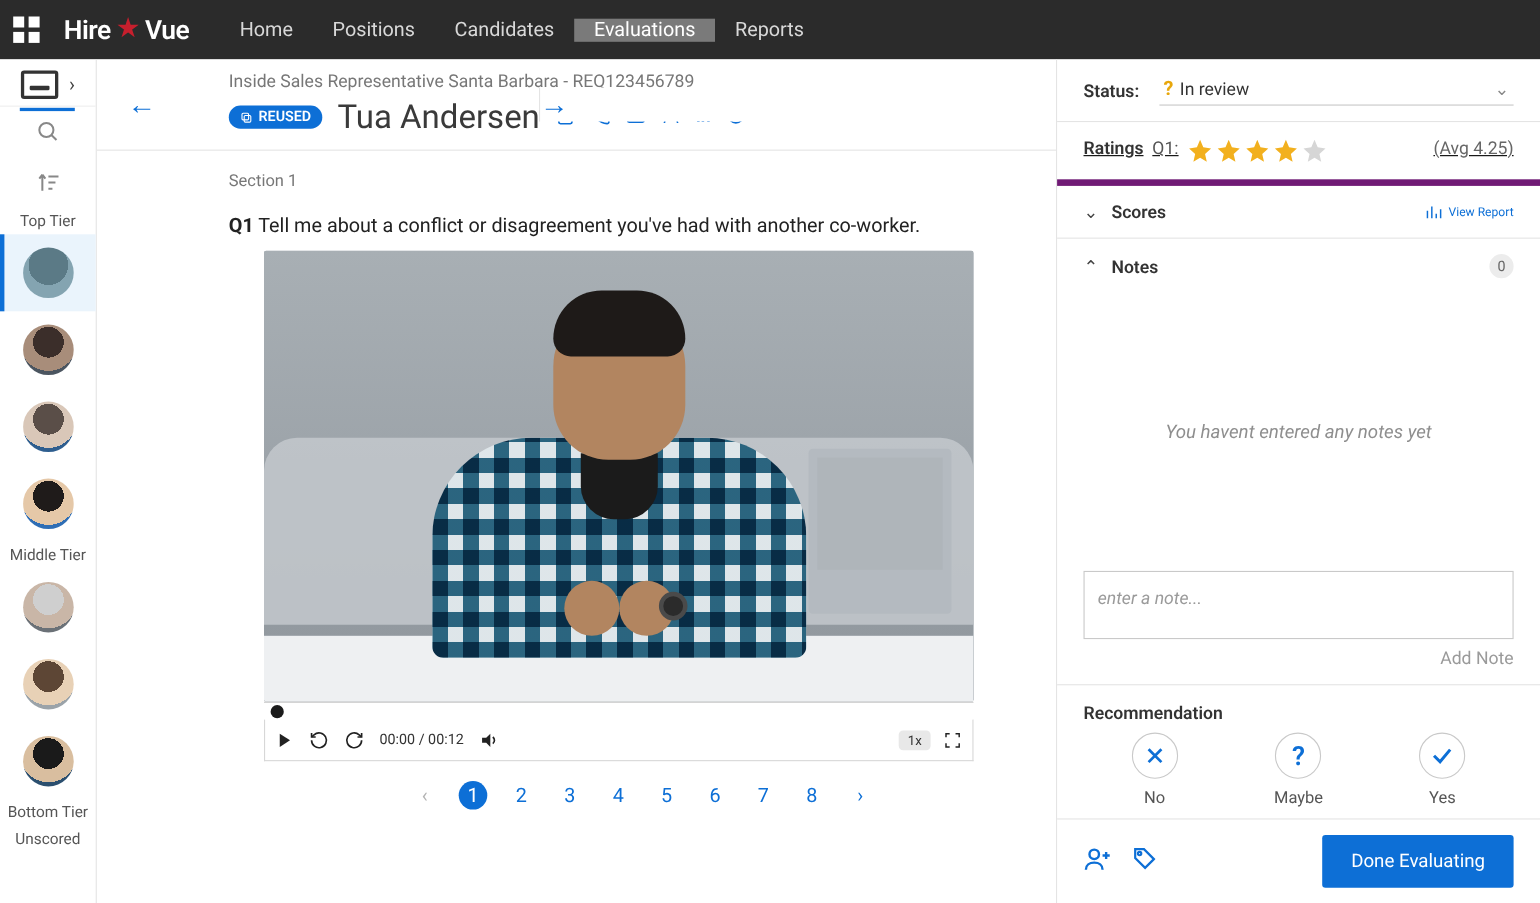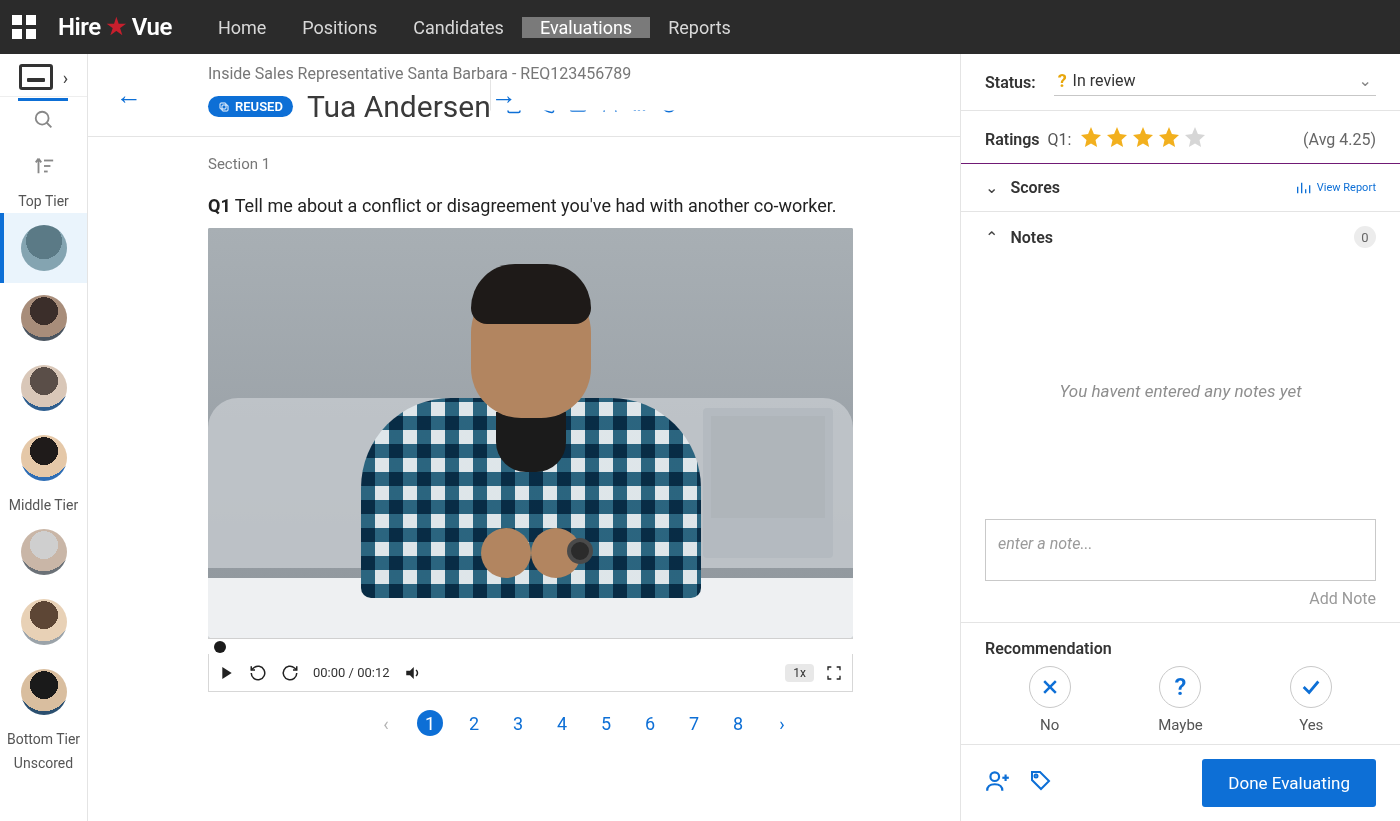--- a/index.html
+++ b/index.html
@@ -53,21 +53,21 @@
   .icon-row { display: flex; gap: 14px; }
   .icon-row .ic { color: #0d6fd6; cursor: pointer; }
   .ic-muted { color: #9aa0a6; }
 
   .content-area { flex: 1; overflow: auto; padding: 18px 0 0 120px; }
   .section-label { color: #777; font-size: 15px; margin-bottom: 22px; }
   .question { font-size: 18px; color: #222; margin-bottom: 12px; }
   .question b { font-weight: 700; margin-right: 4px; }
 
   
-  .video-wrap { width: 645px; }
+  .video-wrap { width: 645px; margin-left: 32px; }
   .video-frame { width: 100%; height: 410px; background: #9aa3aa; border-radius: 2px; overflow: hidden; position: relative; }
   .room-bg { position:absolute; inset:0; background:
       linear-gradient(#a8afb4, #9ba2a8 55%, #8e959b);
   }
   .sofa { position:absolute; left:0; right:0; bottom:70px; height:170px; background:#c3c8cc; border-radius:30px 30px 0 0; opacity:0.85;}
   .cabinet { position:absolute; right:20px; bottom:80px; width:130px; height:150px; background:#5e6d78; border-radius:4px; }
   .cabinet::before { content:""; position:absolute; top:8px; left:8px; right:8px; bottom:40px; background:#3d4a54; }
   .table { position:absolute; left:0; right:0; bottom:0; height:60px; background:#eef0f2; }
   .person { position:absolute; left:50%; bottom:40px; transform:translateX(-50%); width:340px; height:340px; }
   .torso { position:absolute; bottom:0; left:0; right:0; height:200px;
@@ -97,21 +97,21 @@
   .pager .muted { color:#b4b4b4; cursor:default; }
 
   
   .right { width: 440px; border-left:1px solid #e4e4e4; display:flex; flex-direction:column; background:#fff; }
   .r-row { padding: 14px 24px; border-bottom:1px solid #e4e4e4; display:flex; align-items:center; gap:10px; }
   .r-label { font-weight:600; color:#333; font-size:16px; }
   .status-select { flex:1; display:flex; align-items:center; justify-content:space-between; border-bottom:1px solid #c7c7c7; padding:2px 4px 4px; margin-left:8px; cursor:pointer; }
   .status-select .st-left { display:flex; align-items:center; gap:6px; color:#333; }
   .qmark { color:#e8a70c; font-weight:700; font-size:18px; }
 
-  .ratings-row { padding:14px 24px; border-bottom:1px solid #701a75; display:flex; align-items:flex-end; gap:8px; }
+  .ratings-row { padding:14px 24px; border-bottom:6px solid #701a75; display:flex; align-items:flex-start; gap:8px;text-decoration:underline; }
   .stars { display:flex; gap:2px; }
   .star-ic { width:24px; height:24px; cursor:pointer; }
   .star-filled path { fill:#f2b01e; }
   .star-empty path { fill:#d6d6d6; }
   .avg { margin-left:auto; color:#666; }
 
   .accordion-row { padding:14px 24px; border-bottom:1px solid #e4e4e4; display:flex; align-items:center; gap:12px; cursor:pointer; }
   .accordion-row .chev { color:#444; }
   .accordion-row .link { margin-left:auto; color:#0d6fd6; display:flex; align-items:center; gap:6px; font-size:11px; }
   .count-badge { margin-left:auto; background:#ececec; color:#666; border-radius:11px; font-size:13px; min-width:22px; height:22px; display:flex; align-items:center; justify-content:center; padding:0 6px; }

